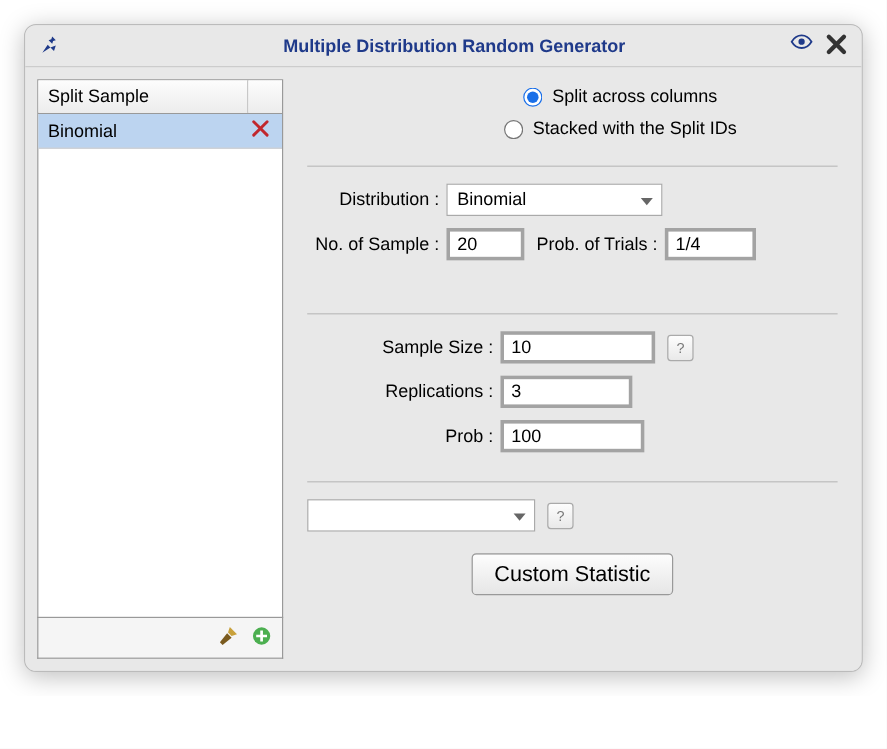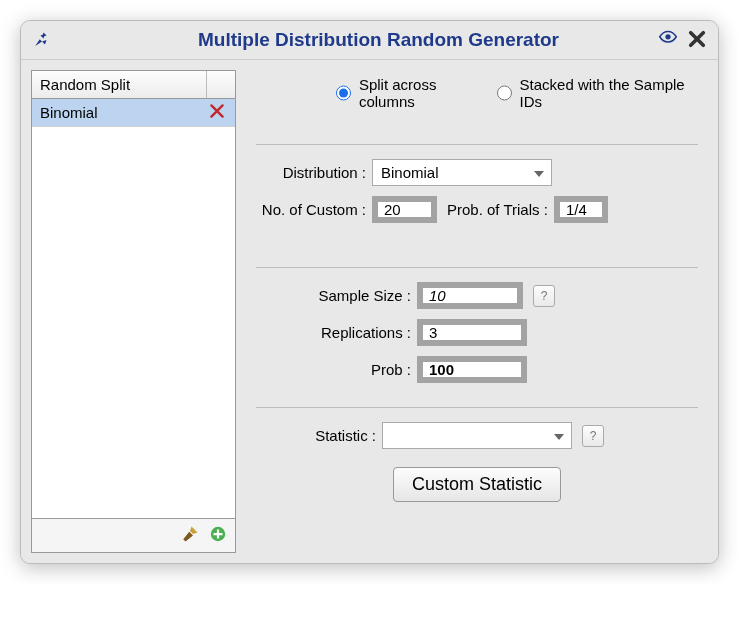--- a/index.html
+++ b/index.html
@@ -32,21 +32,21 @@
     .titlebar .pin {
       width: 18px;
       height: 18px;
       flex-shrink: 0;
     }
     .titlebar .title {
       flex: 1;
       text-align: center;
       font-weight: bold;
       color: #1f3a8a;
-      font-size: 19px;
+      font-size: 15px;
     }
     .titlebar .right-icons {
       display: flex;
       align-items: center;
       gap: 8px;
       position: absolute;
       right: 12px;
     }
     .body {
       display: flex;
@@ -109,23 +109,24 @@
     }
     .right-panel {
       flex: 1;
       background: #e8e8e8;
       padding: 6px 10px 10px 10px;
       display: flex;
       flex-direction: column;
     }
     .radio-group {
       display: flex;
+      flex-direction: column;
       gap: 10px;
       padding-left: 80px;
-      margin-bottom: 30px;
+      margin-bottom: 18px;
       align-items: center;
     }
     .radio-item {
       display: flex;
       align-items: center;
       gap: 8px;
       font-size: 15px;
     }
     .radio-item input[type="radio"] {
       width: 16px;
@@ -146,21 +147,21 @@
     .form-label {
       text-align: right;
       flex-shrink: 0;
       font-size: 15px;
     }
     .form-label.w1 { width: 110px; }
     .form-label.w2 { width: 120px; }
     .form-label.w3 { width: 155px; }
     .form-label.inline { width: auto; margin-left: 4px;}
     input.text-field {
-      border: 6px solid #a3a3a3;
+      border: 3px solid #a3a3a3;
       padding: 4px 6px;
       font-size: 15px;
       height: 27px;
       background: #fff;
     }
     .select-wrap {
       position: relative;
       display: inline-block;
     }
     .select-wrap select {
@@ -236,21 +237,21 @@
           <path stroke="#333" stroke-width="4" stroke-linecap="round" d="M3 3l14 14M17 3L3 17"></path>
         </svg>
       </span>
     </div>
   </div>
 
   <div class="body">
 
     <div class="left-panel">
       <div class="list-header">
-        <div class="col">Random Split</div>
+        <div class="col">Split Sample</div>
         <div class="col narrow"></div>
       </div>
       <div class="list-body">
         <div class="list-row">
           <span class="row-text">Binomial</span>
           <span class="row-del">
             <svg viewBox="0 0 20 20" width="16" height="16">
               <path stroke="#c1272d" stroke-width="3" stroke-linecap="round" d="M3 3l14 14M17 3L3 17"></path>
             </svg>
           </span>
@@ -274,65 +275,64 @@
 
     <div class="right-panel">
 
       <div class="radio-group">
         <label class="radio-item">
           <input type="radio" name="layout" checked="" style="">
           <span>Split across columns</span>
         </label>
         <label class="radio-item">
           <input type="radio" name="layout" style="">
-          <span>Stacked with the Sample IDs</span>
+          <span>Stacked with the Split IDs</span>
         </label>
       </div>
 
       <hr class="sep">
 
       <div class="form-row">
         <span class="form-label w1">Distribution :</span>
         <span class="select-wrap">
           <select style="width:180px">
             <option>Binomial</option>
           </select>
         </span>
       </div>
 
       <div class="form-row">
-        <span class="form-label w1">No. of Custom :</span>
+        <span class="form-label w1">No. of Sample :</span>
         <input class="text-field" style="width: 65px;" value="20">
         <span class="form-label inline">Prob. of Trials :</span>
-        <input class="text-field" style="width: 54px;" value="1/4">
+        <input class="text-field" style="width: 76px;" value="1/4">
       </div>
 
       <div class="section-gap"></div>
       <hr class="sep">
 
       <div class="form-row">
         <span class="form-label w3">Sample Size :</span>
-        <input class="text-field" style="width: 106px; font-style: italic;" value="10">
+        <input class="text-field" style="width: 129px;" value="10">
         <span class="help-btn">?</span>
       </div>
 
       <div class="form-row">
         <span class="form-label w3">Replications :</span>
         <input class="text-field" style="width: 110px;" value="3">
       </div>
 
       <div class="form-row">
         <span class="form-label w3">Prob :</span>
-        <input class="text-field" style="width: 110px; font-weight: bold;" value="100">
+        <input class="text-field" style="width: 120px;" value="100">
       </div>
 
       <hr class="sep" style="margin-top:14px">
 
       <div class="form-row">
-        <span class="form-label w2">Statistic :</span>
         <span class="select-wrap">
           <select style="width:190px">
             <option></option>
           </select>
         </span>
         <span class="help-btn">?</span>
       </div>
 
       <div class="center">
         <button class="btn">Custom Statistic</button>

